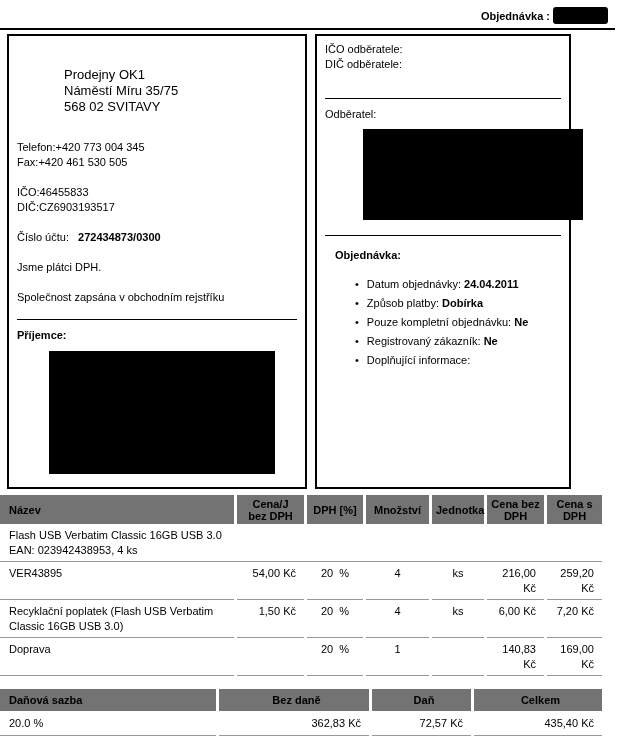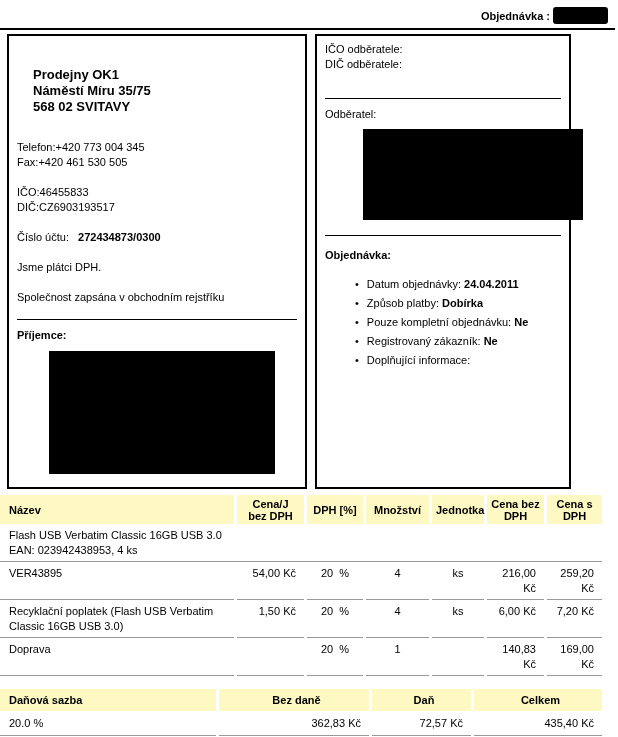--- a/index.html
+++ b/index.html
@@ -28,47 +28,47 @@
   .boxes { display: flex; gap: 8px; margin: 4px 7px 0 7px; height: 455px; }
   .box { border: 2px solid #000; padding: 6px 8px; }
   .box-left  { width: 300px; }
   .box-right { width: 256px; }
   .divider { border: 0; border-top: 1px solid #000; }
 
   .b { font-weight: bold; }
   .line { line-height: 15px; }
 
   .supplier-heading { line-height: 15px; }
-  .supplier-address { margin: 25px 0 0 16px; font-size: 13px; font-weight: bold; }
+  .supplier-address { margin: 25px 0 0 47px; font-size: 13px; font-weight: normal; }
   .supplier-address div { line-height: 16px; }
   .supplier-contact { margin-top: 25px; }
   .supplier-reg     { margin-top: 15px; }
   .account-row      { margin-top: 15px; }
   .account-row .val { margin-left: 6px; }
   .note             { margin-top: 15px; }
   .left-divider     { margin-top: 14px; }
   .recipient-heading{ margin-top: 8px; line-height: 15px; }
   .redact-recipient { width: 226px; height: 123px; margin: 8px 0 0 32px; }
 
   .right-divider-1 { margin-top: 26px; }
   .customer-heading{ margin-top: 8px; line-height: 15px; }
   .redact-customer { width: 220px; height: 91px; margin: 7px 0 0 38px; }
   .right-divider-2 { margin-top: 13px; }
-  .order-heading   { margin-top: 12px; line-height: 15px; }
+  .order-heading   { margin-top: 12px; line-height: 15px; margin-left: 10px; }
   .order-list { list-style: none; margin: 12px 0 0 30px; }
   .order-list li { line-height: 19px; }
   .order-list li::before { content: "\2022"; margin-right: 8px; }
 
   
   table { border-collapse: separate; border-spacing: 3px 0; table-layout: fixed; }
   .items-table   { width: 606px; margin-top: 6px; margin-left: -3px; }
   .summary-table { width: 606px; margin-top: 13px; margin-left: -3px; }
 
   th {
-    background: #fef9c3;
+    background: #737373;
     font-weight: bold; font-size: 11px;
     white-space: pre-line;
     padding: 2px 4px;
     height: 29px;
     vertical-align: middle;
   }
   .items-table th { text-align: center; }
   .items-table th.h-name { text-align: left; padding-left: 9px; }
 
   td { padding: 4px 0 3px 0; line-height: 15px; border-bottom: 1px solid #999; vertical-align: top; }

